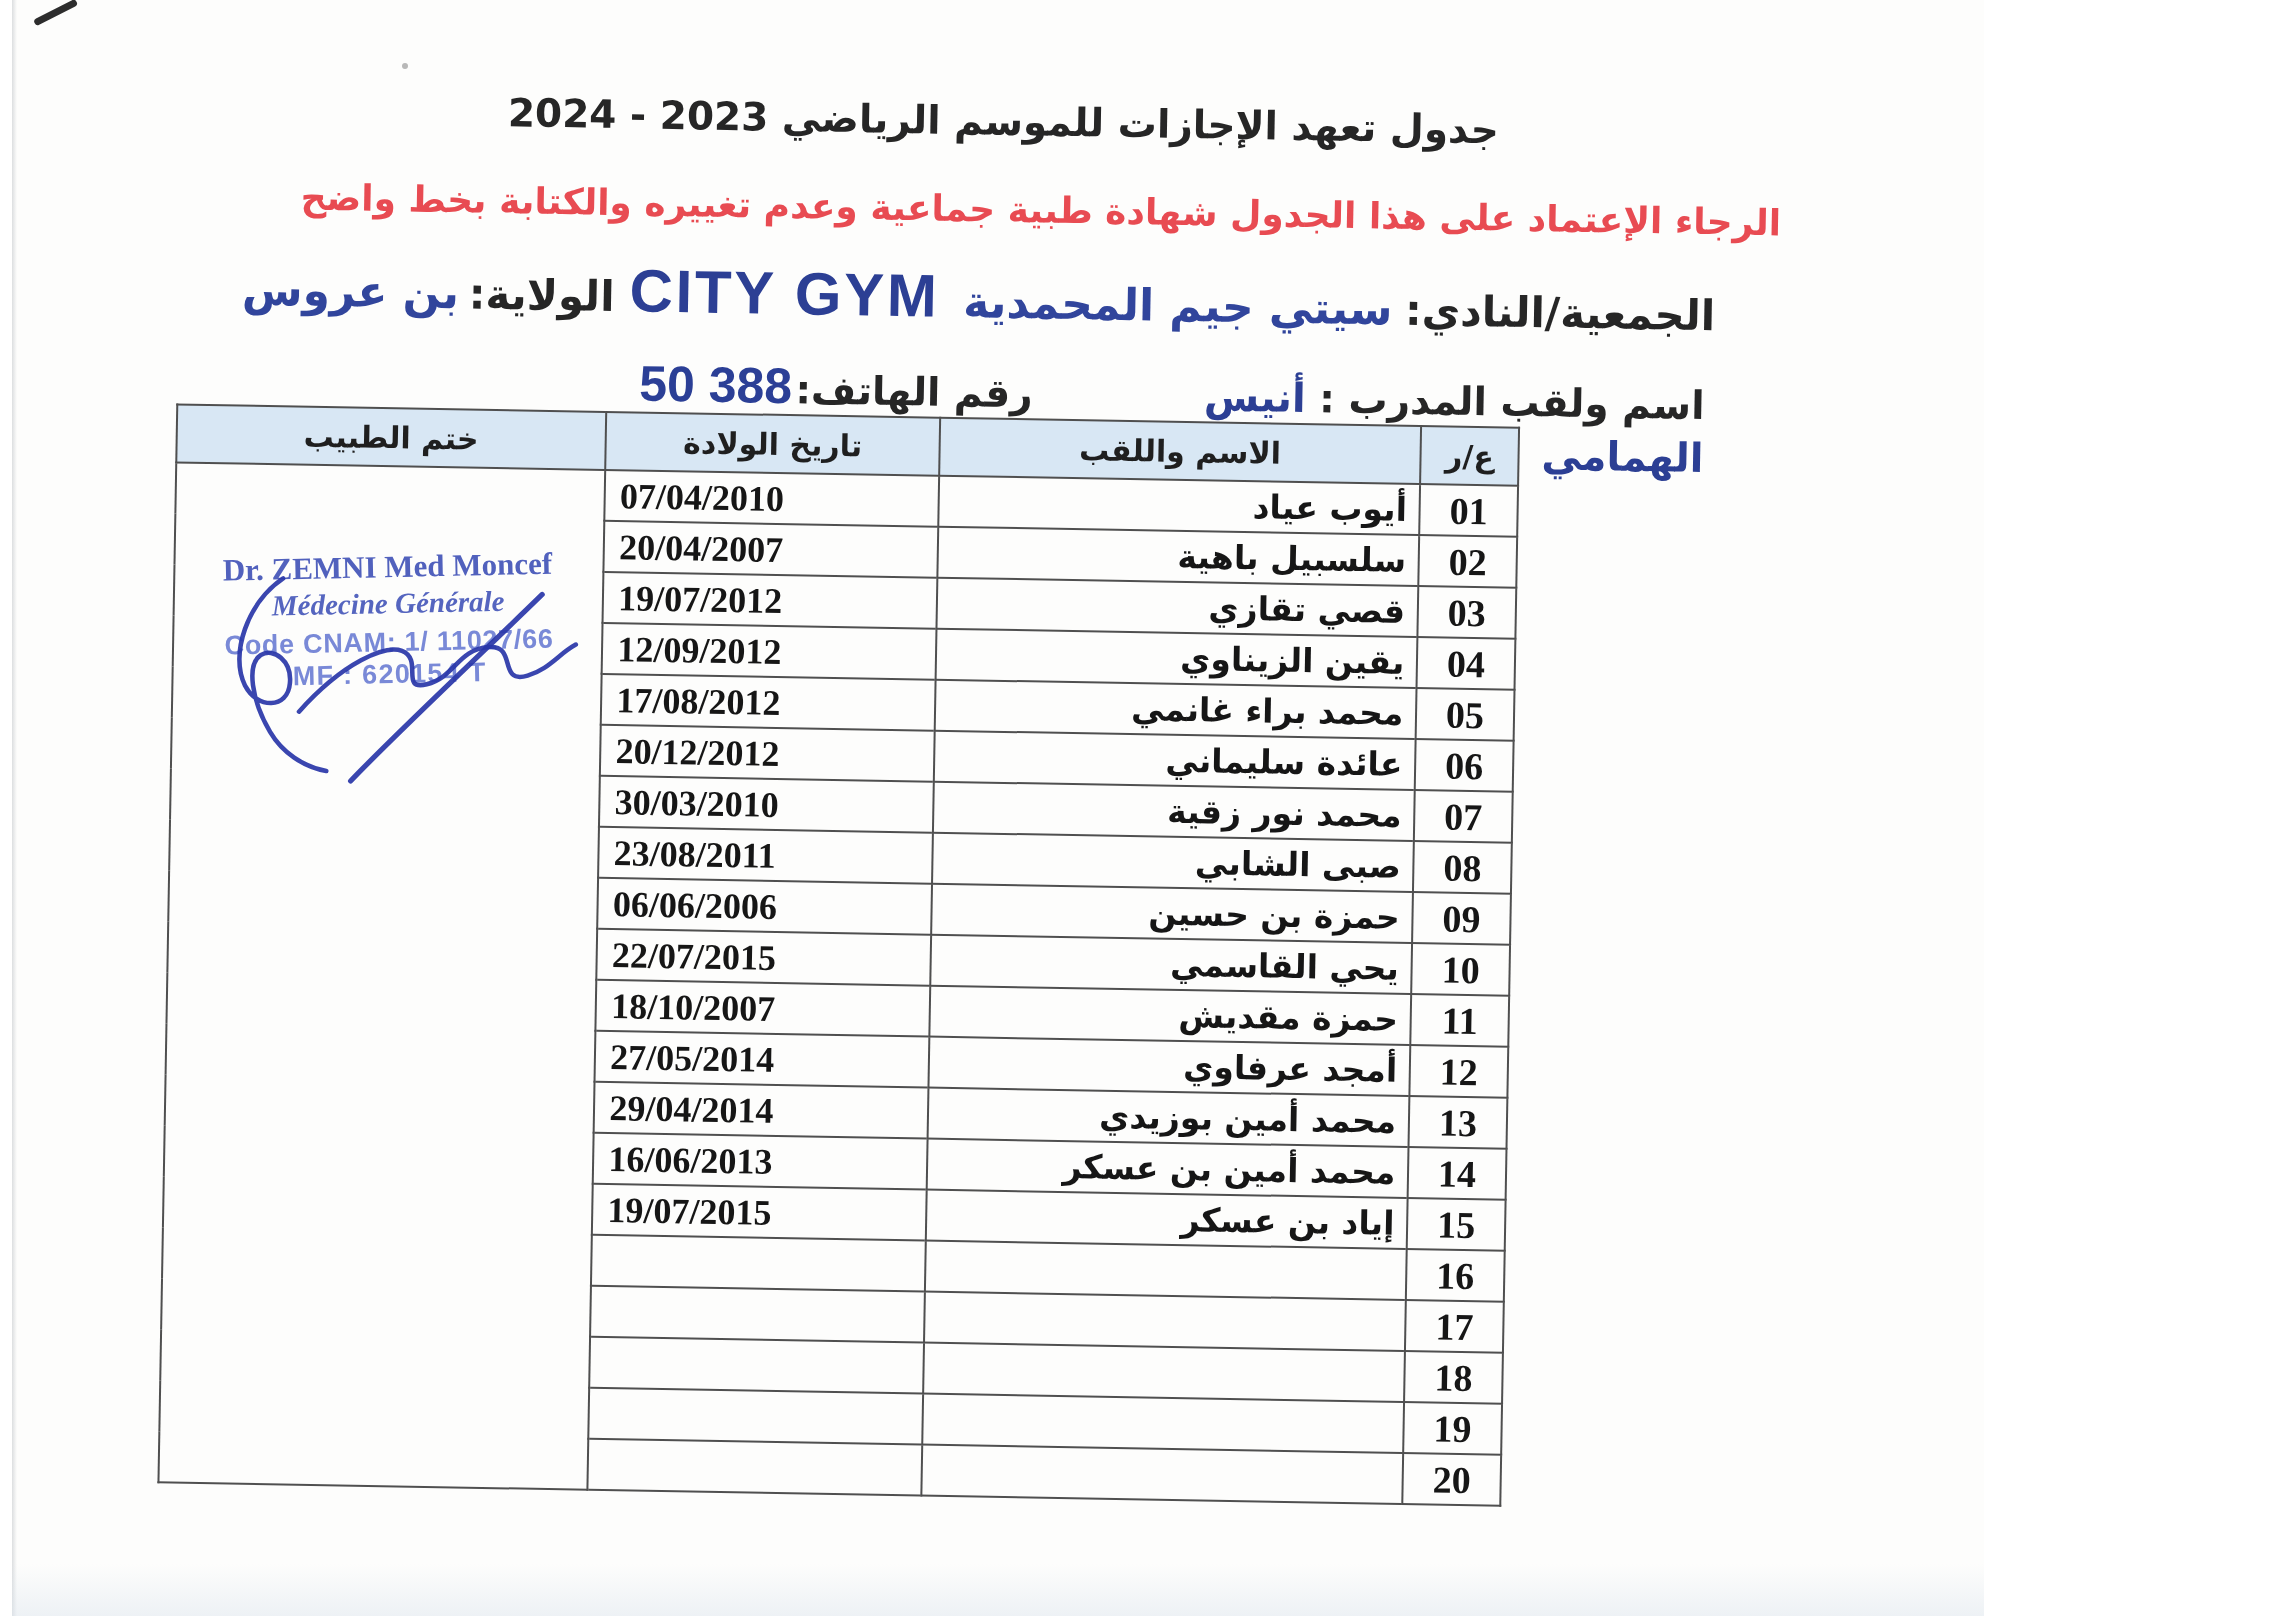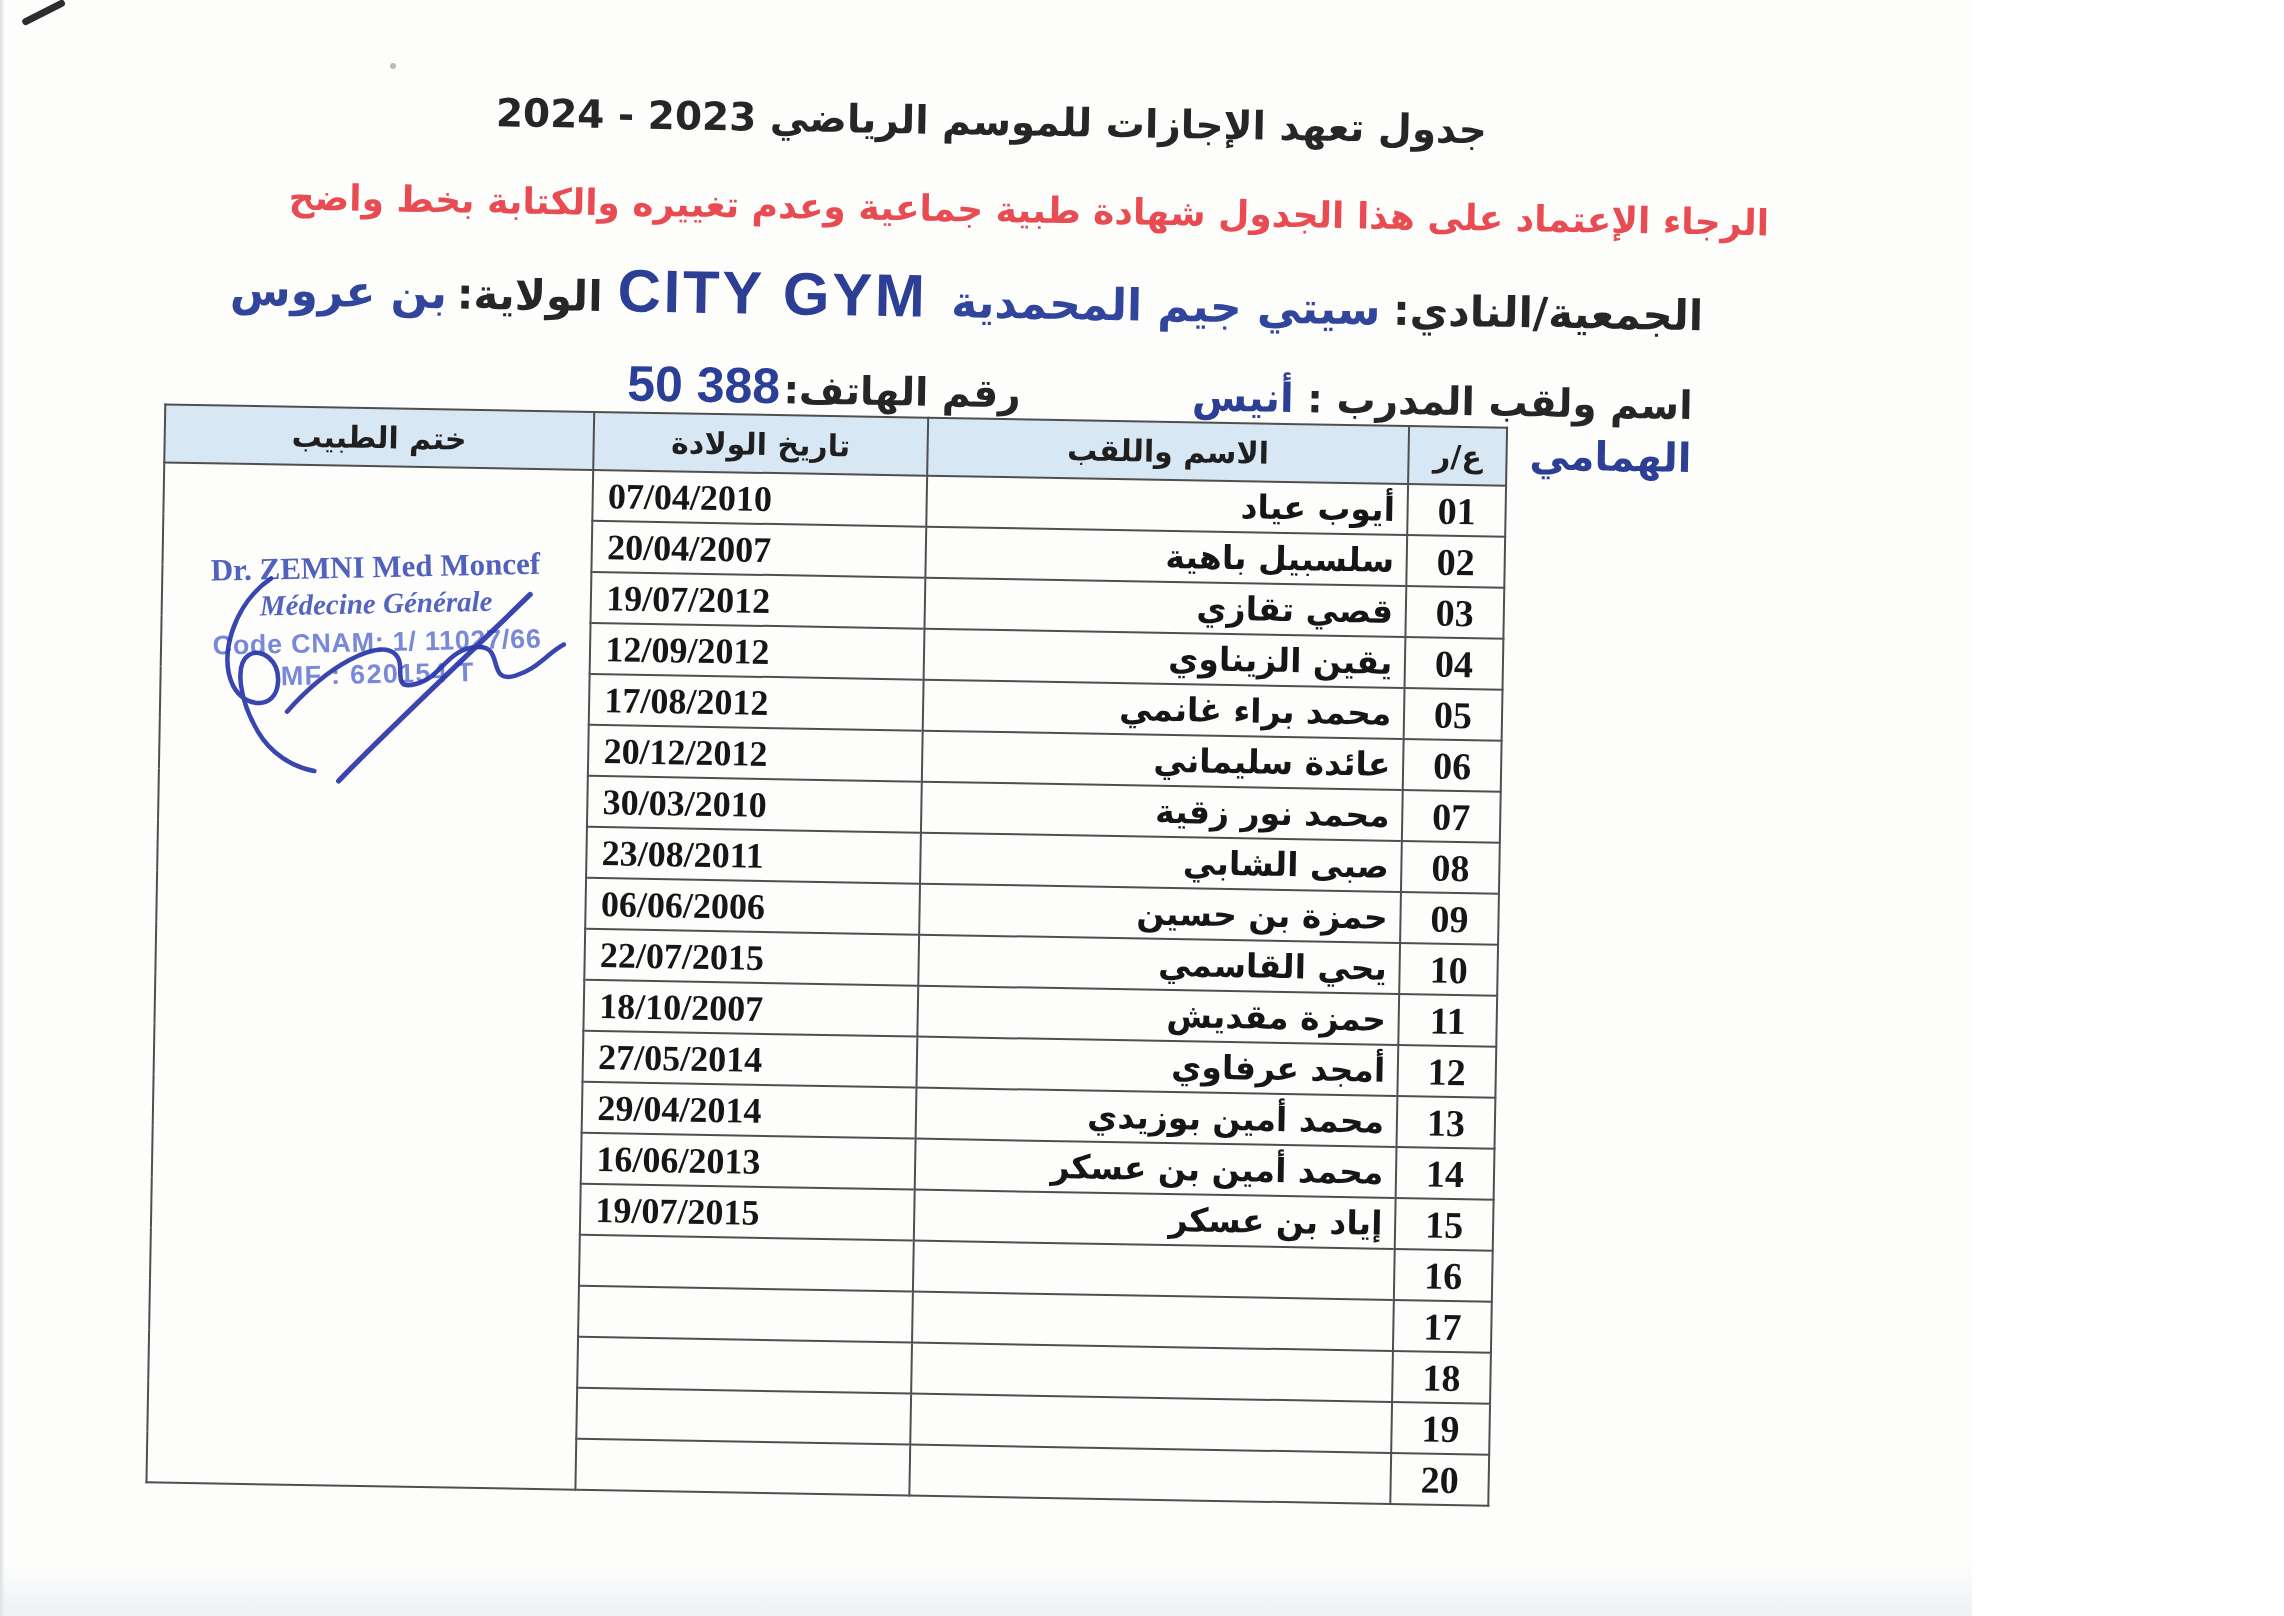--- a/index.html
+++ b/index.html
@@ -1,17 +1,17 @@
 <!DOCTYPE html>
 <html style="font-size:10.4px"><head>
 <meta charset="utf-8">
 <style>
   html,body{margin:0;padding:0;background:#ffffff;}
   .page{position:relative;width:1972px;height:1616px;background:#fdfdfc;overflow:hidden;
-        font-family:"DejaVu Sans",sans-serif;color:#1d1d1d;}
+        font-family:"DejaVu Sans",sans-serif;color:#1d1d1d;margin-left:12px;}
   
   .corner-mark{position:absolute;left:19.5px;top:9px;width:47px;height:6.5px;background:#161616;
                border-radius:3.3px;transform:rotate(-27deg);opacity:.9;}
   .speck{position:absolute;left:390px;top:63px;width:5.9px;height:5.9px;border-radius:50%;background:#8b8b8b;opacity:.6;}
   .bottom-tint{position:absolute;left:0;bottom:0;width:100%;height:52px;
                background:linear-gradient(to bottom,rgba(224,231,238,0),rgba(222,230,238,.5));}
   .left-edge{position:absolute;left:0;top:0;width:5.2px;height:100%;
              background:linear-gradient(to right,rgba(180,185,190,.45),rgba(180,185,190,0));}
   
   .doc{position:absolute;inset:0;transform:rotate(1deg);transform-origin:485px 423px;}

